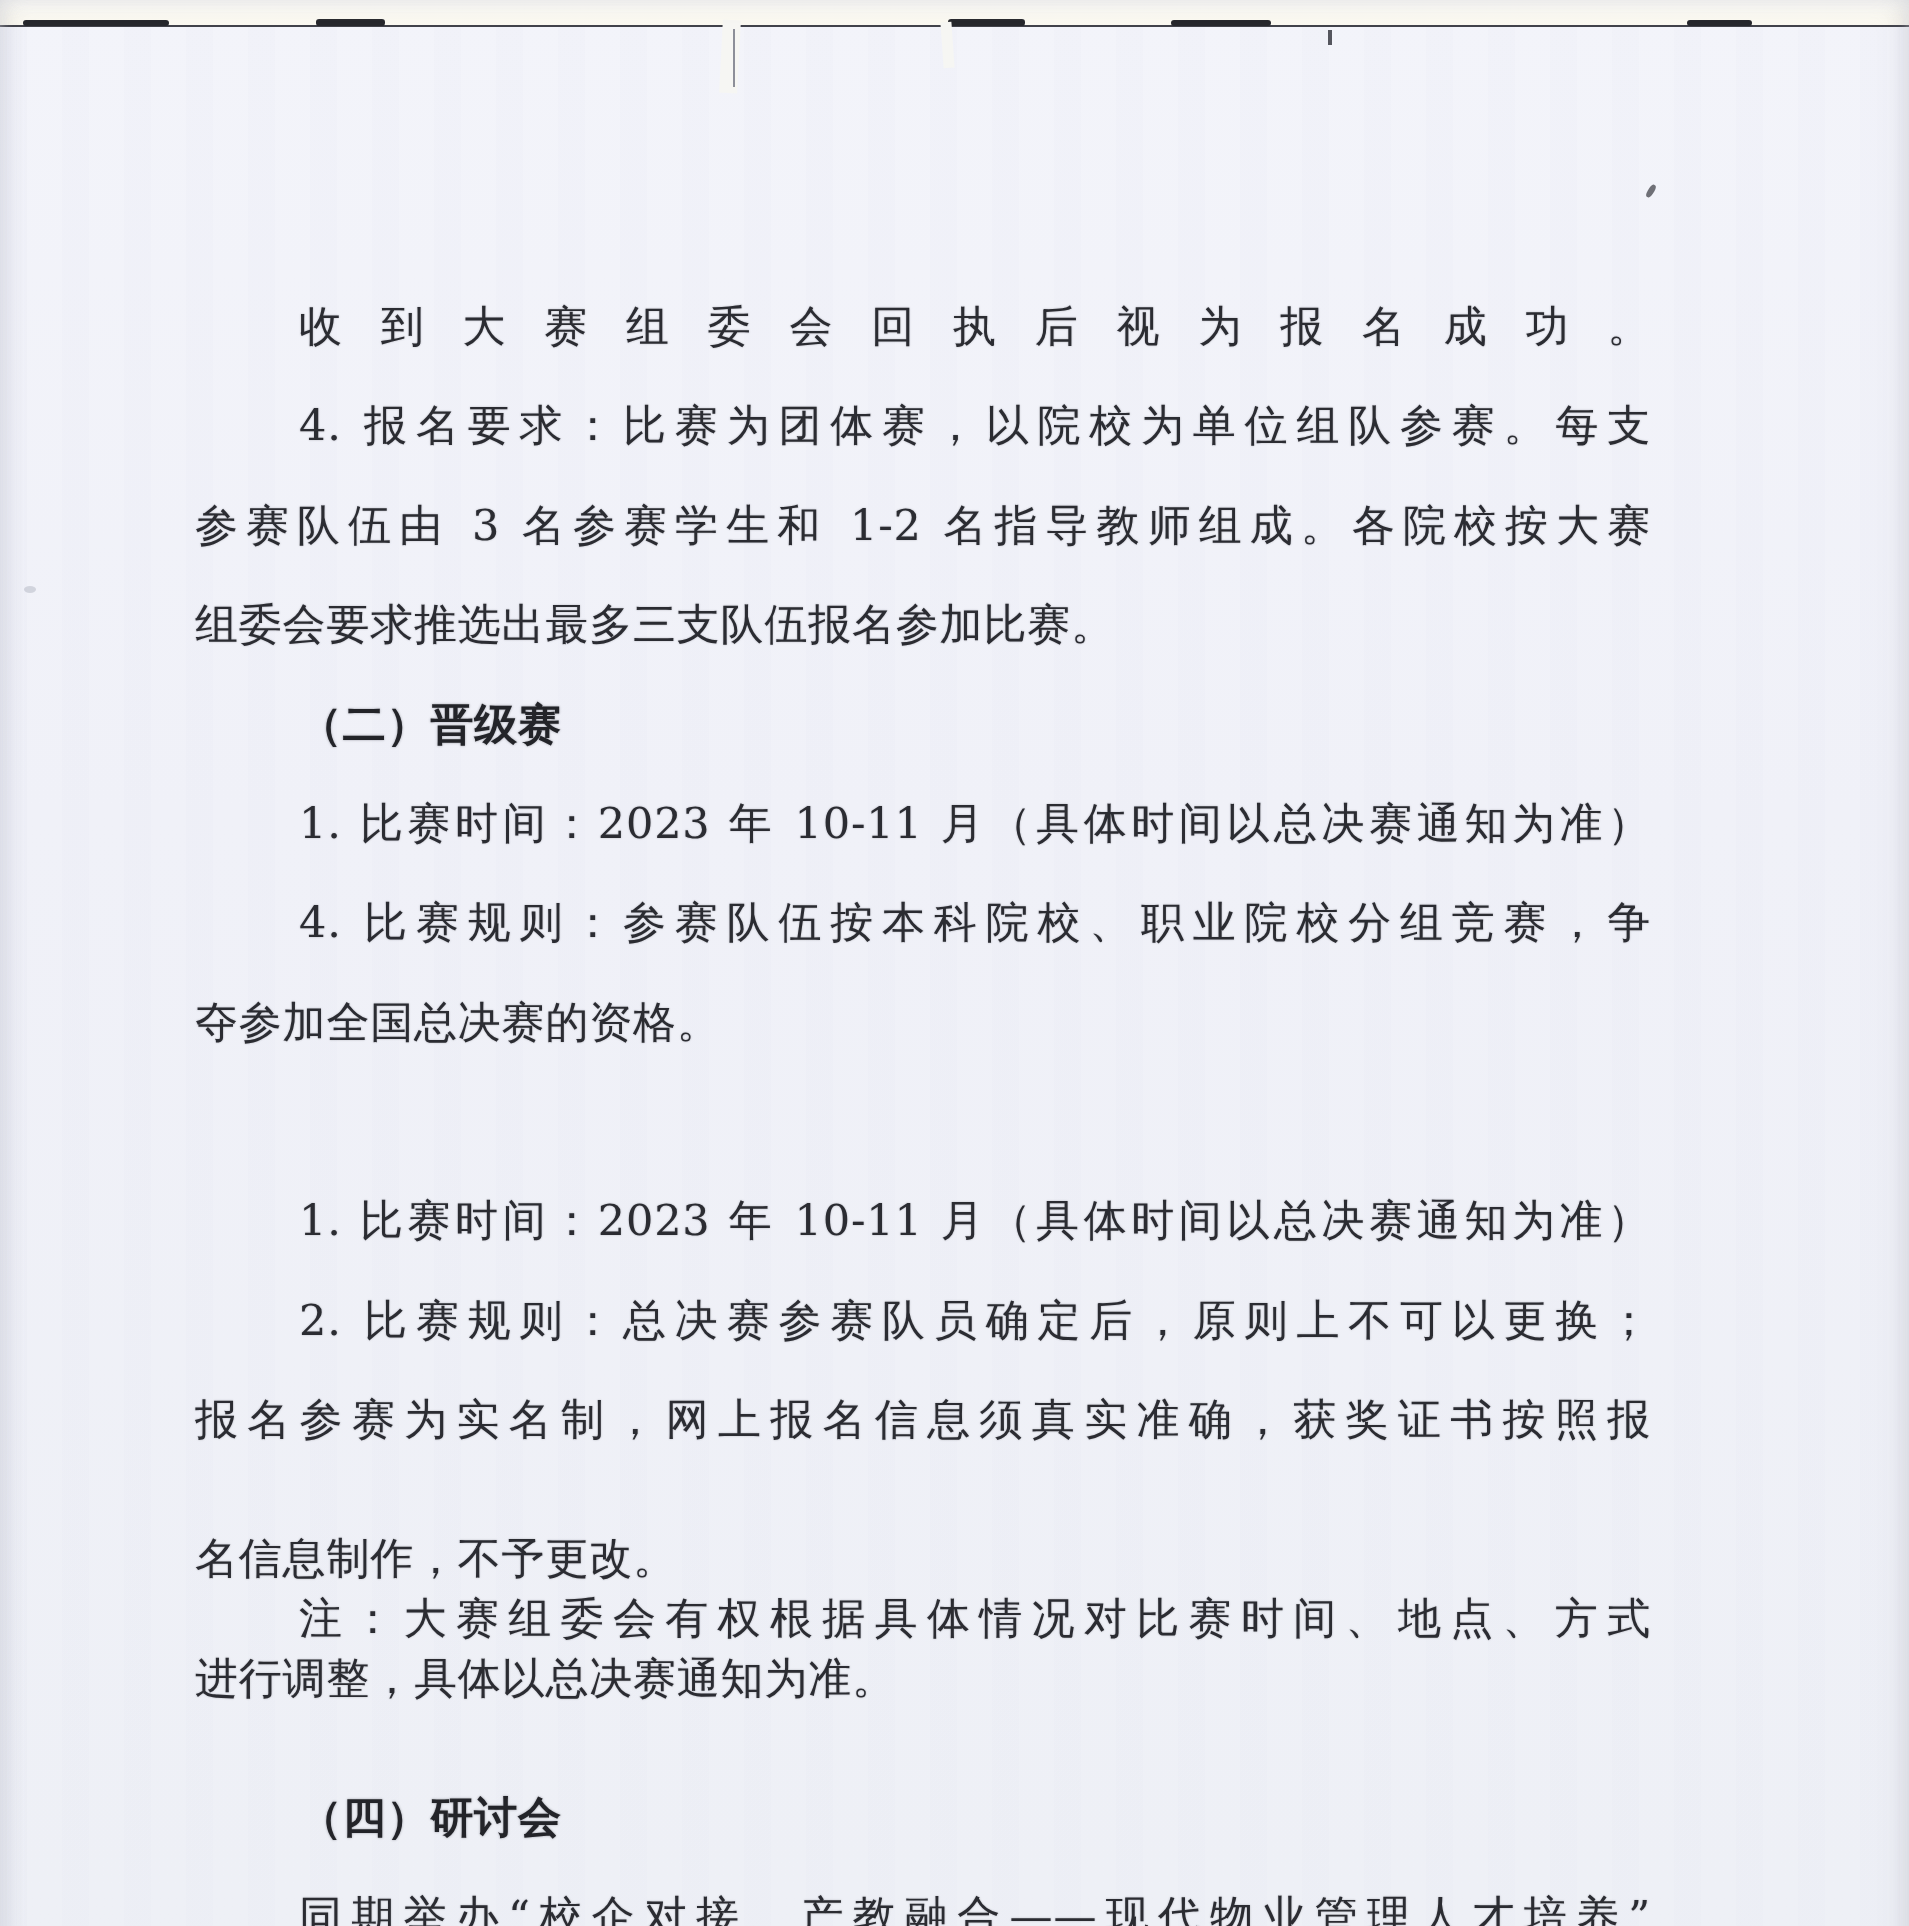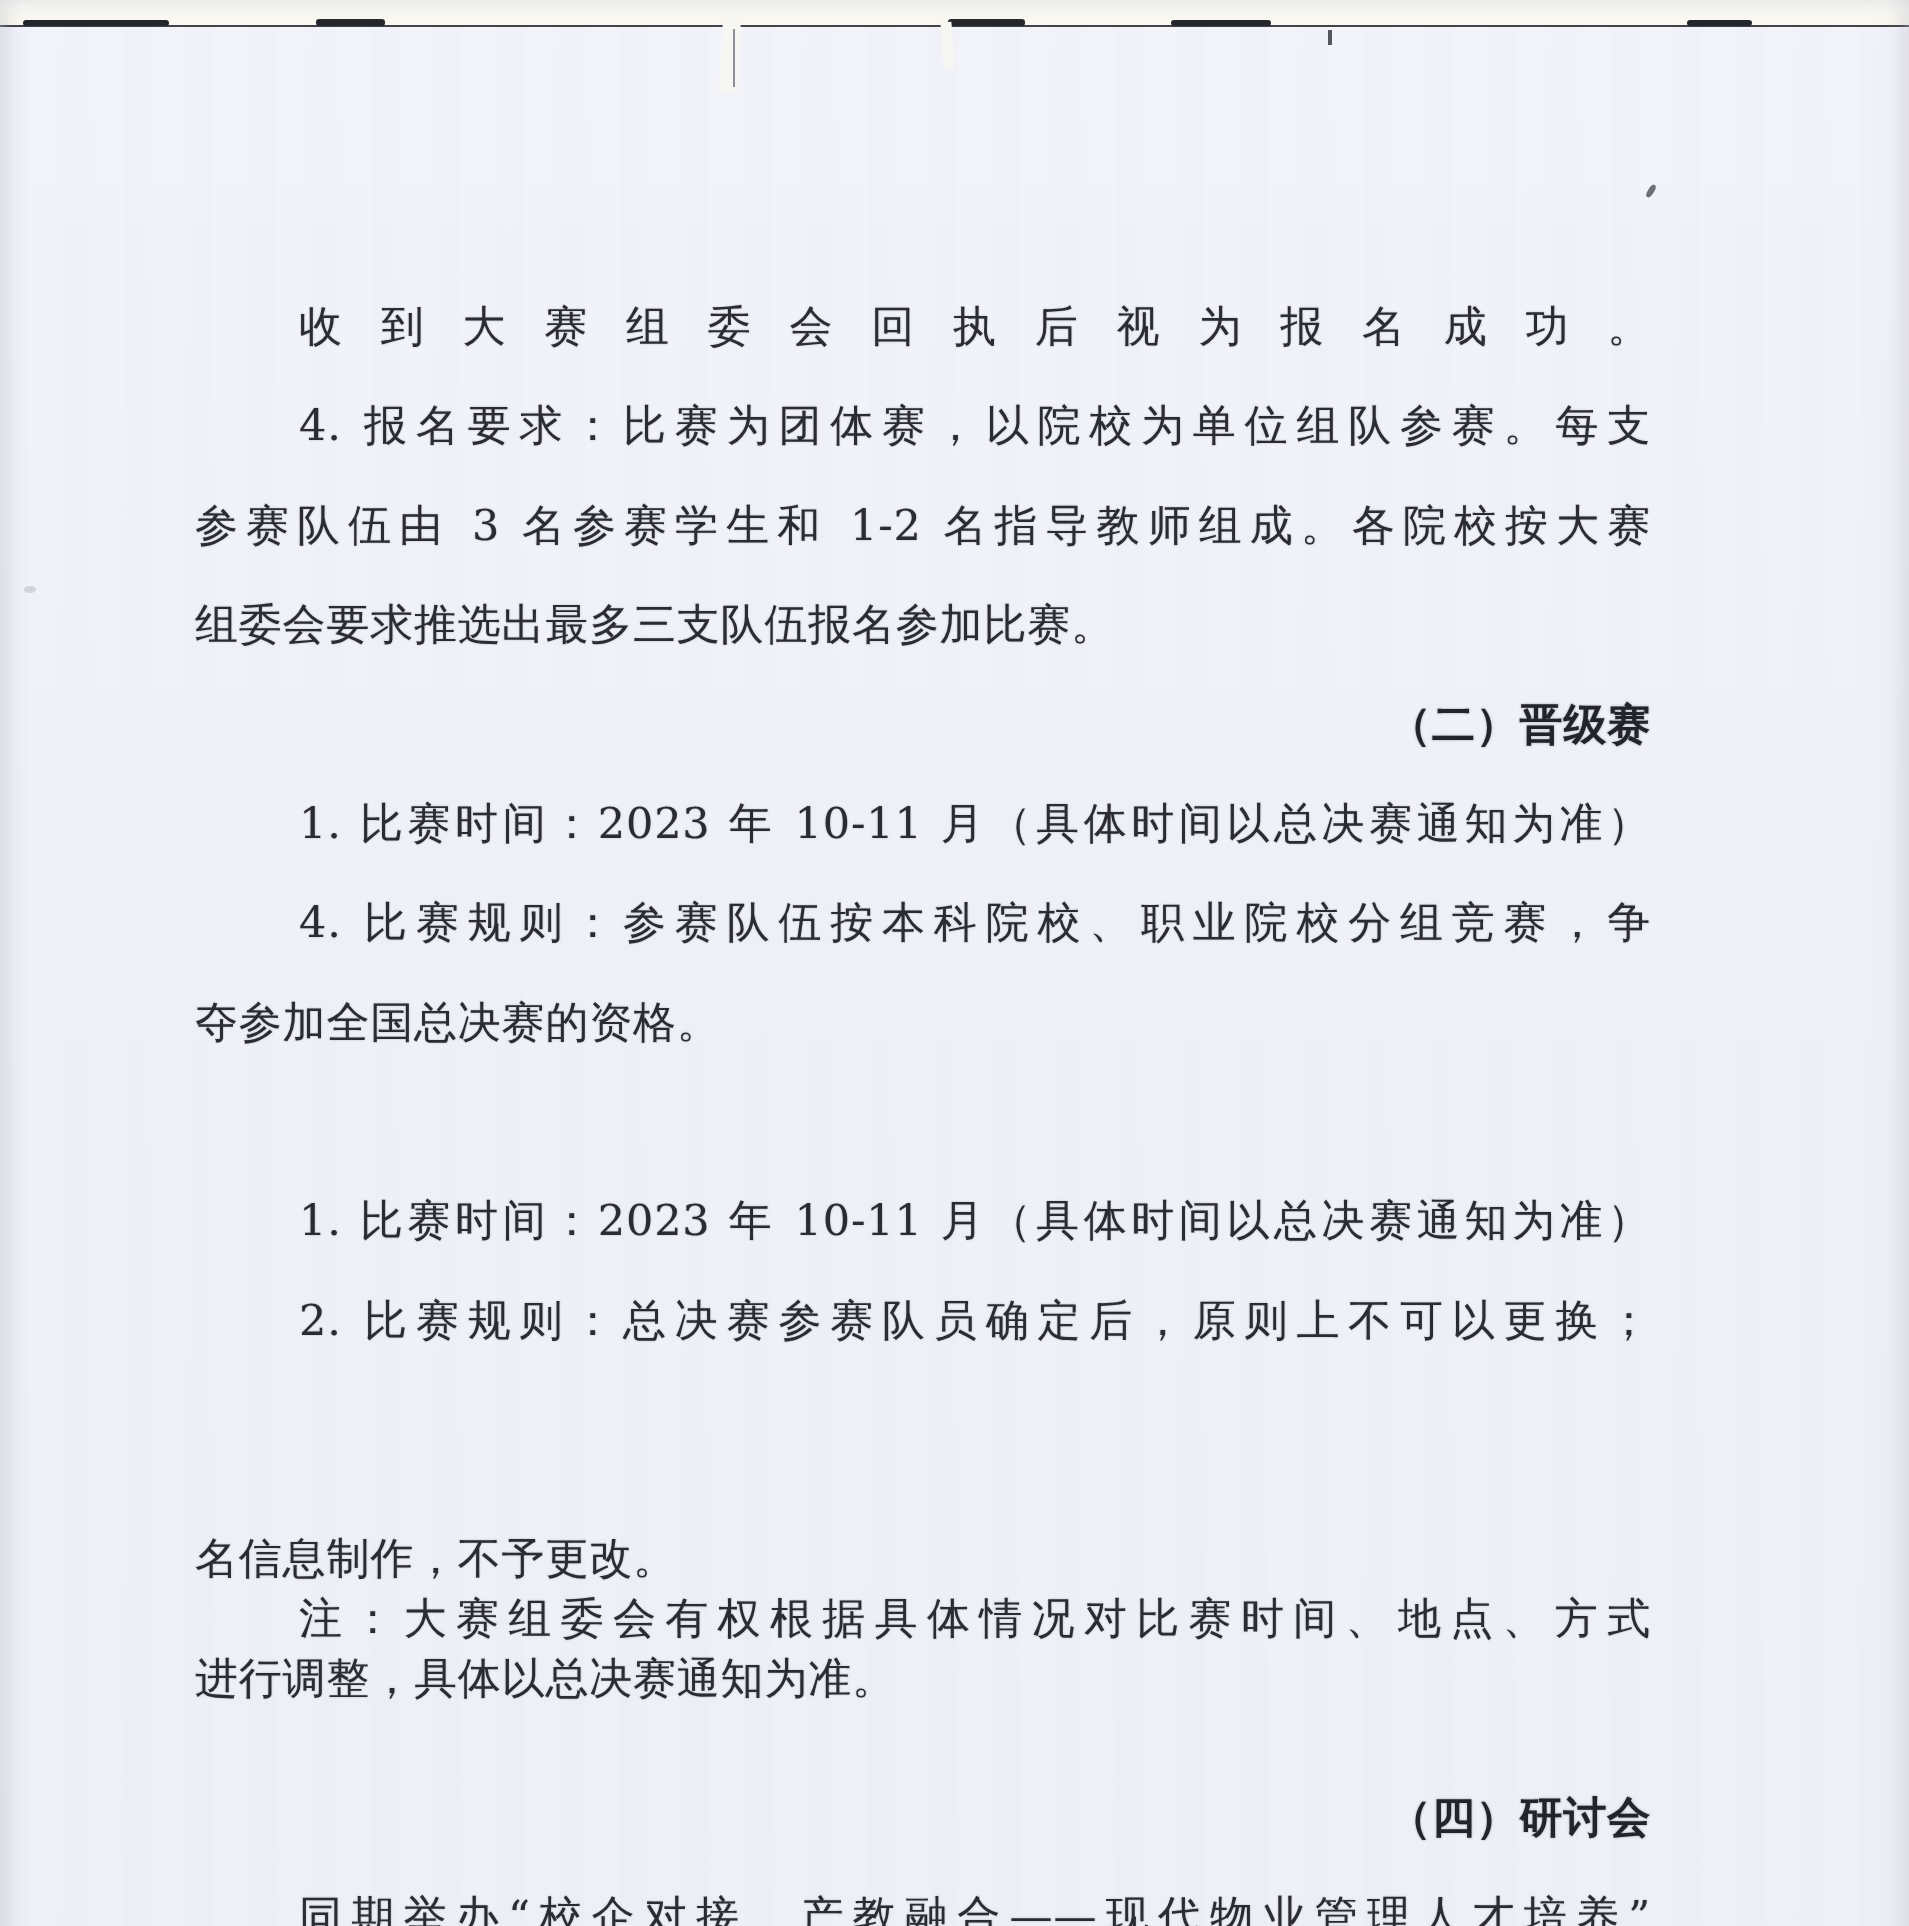--- a/index.html
+++ b/index.html
@@ -37,21 +37,21 @@
   }
   .l {
     position: absolute; left: 0; right: 0;
     height: 99px; line-height: 99px;
     font-size: 43px;
     letter-spacing: 0.8px;
     white-space: normal;
     text-shadow: 0 0 1.9px rgba(48,50,58,.35);
     color: #2b2c32;
   }
-  .l.b { font-weight: bold; text-shadow: 0 0 2.3px rgba(40,42,50,.45); color: #232429; text-align: right; }
+  .l.b { font-weight: bold; text-shadow: 0 0 2.3px rgba(40,42,50,.45); color: #232429; }
   .l.ind { padding-left: 104px; }
   .l.j { text-align: justify; text-align-last: justify; }
 
   
   .speck { position: absolute; border-radius: 50%; z-index: 4; }
   .vignette {
     position: absolute; inset: 0; pointer-events: none; z-index: 8;
     box-shadow:
       inset 0 -7.7px 23px rgba(120,124,142,.16),
       inset -10px 0 27px rgba(128,132,150,.12),
@@ -78,20 +78,21 @@
   <div class="l ind j" style="top:0px">收到大赛组委会回执后视为报名成功。</div>
   <div class="l ind j" style="top:99px">4. 报名要求：比赛为团体赛，以院校为单位组队参赛。每支</div>
   <div class="l j" style="top:199px">参赛队伍由 3 名参赛学生和 1-2 名指导教师组成。各院校按大赛</div>
   <div class="l" style="top:298px">组委会要求推选出最多三支队伍报名参加比赛。</div>
   <div class="l ind b" style="top:398px">（二）晋级赛</div>
   <div class="l ind j" style="top:497px">1. 比赛时间：2023 年 10-11 月（具体时间以总决赛通知为准）</div>
   <div class="l ind j" style="top:596px">4. 比赛规则：参赛队伍按本科院校、职业院校分组竞赛，争</div>
   <div class="l" style="top:696px">夺参加全国总决赛的资格。</div>
   <div class="l ind j" style="top:894px">1. 比赛时间：2023 年 10-11 月（具体时间以总决赛通知为准）</div>
   <div class="l ind j" style="top:994px">2. 比赛规则：总决赛参赛队员确定后，原则上不可以更换；</div>
+  <div class="l j" style="top:1093px">报名参赛为实名制，网上报名信息须真实准确，获奖证书按照报</div>
   <div class="l" style="top:1232px">名信息制作，不予更改。</div>
   <div class="l ind j" style="top:1292px">注：大赛组委会有权根据具体情况对比赛时间、地点、方式</div>
   <div class="l" style="top:1352px">进行调整，具体以总决赛通知为准。</div>
   <div class="l ind b" style="top:1491px">（四）研讨会</div>
   <div class="l ind j" style="top:1590px">同期举办“校企对接、产教融合——现代物业管理人才培养”</div>
 
 </div>
 
 <div class="speck" style="left:1648px;top:184px;width:5.8px;height:14px;background:#4e4f56;opacity:.8;transform:rotate(32deg);border-radius:40%;"></div>
 

